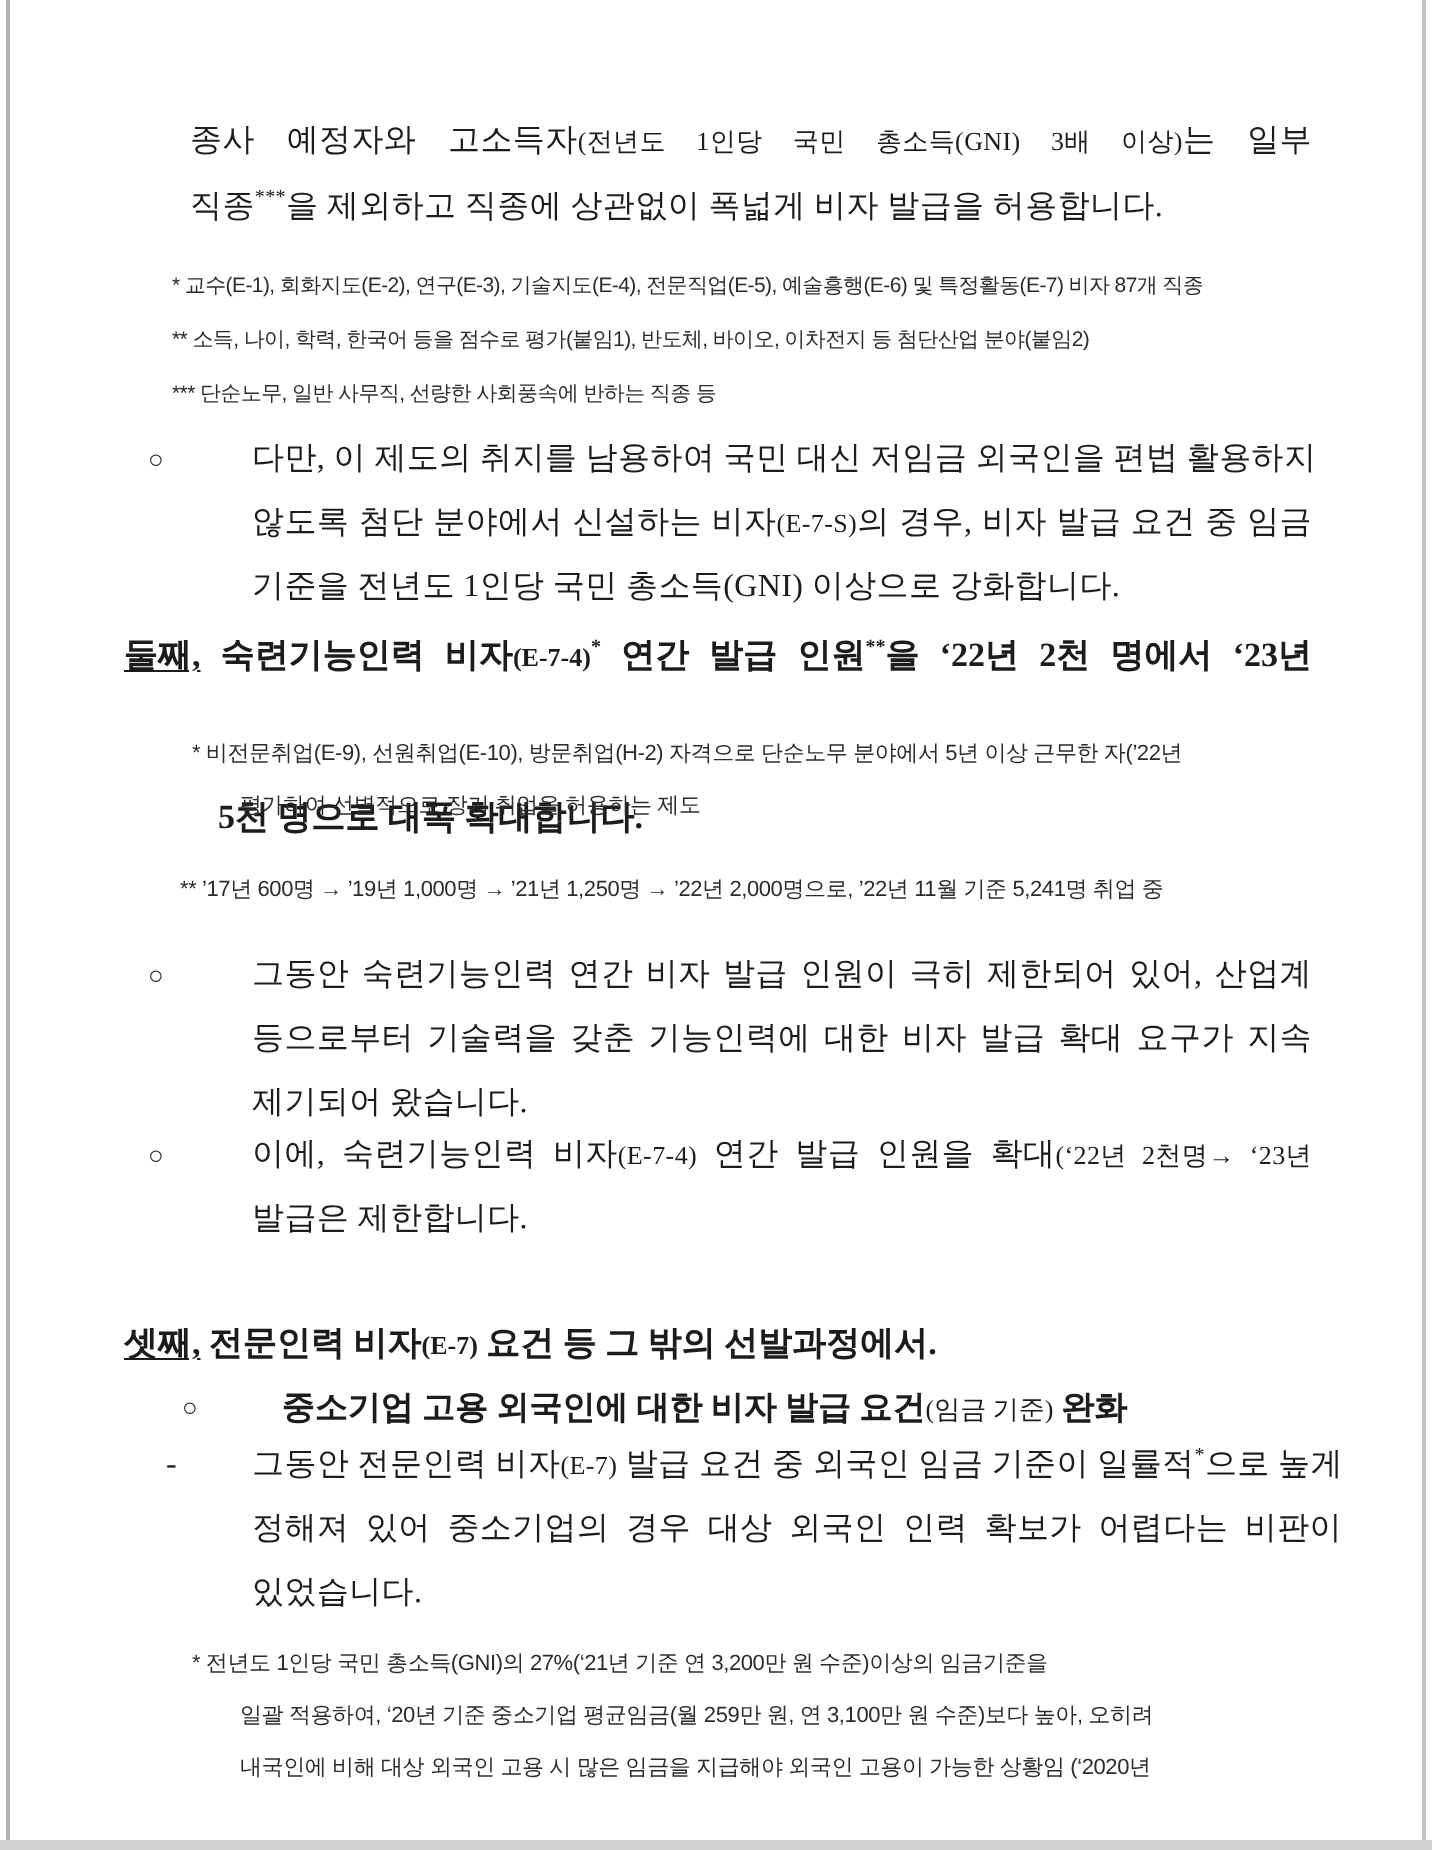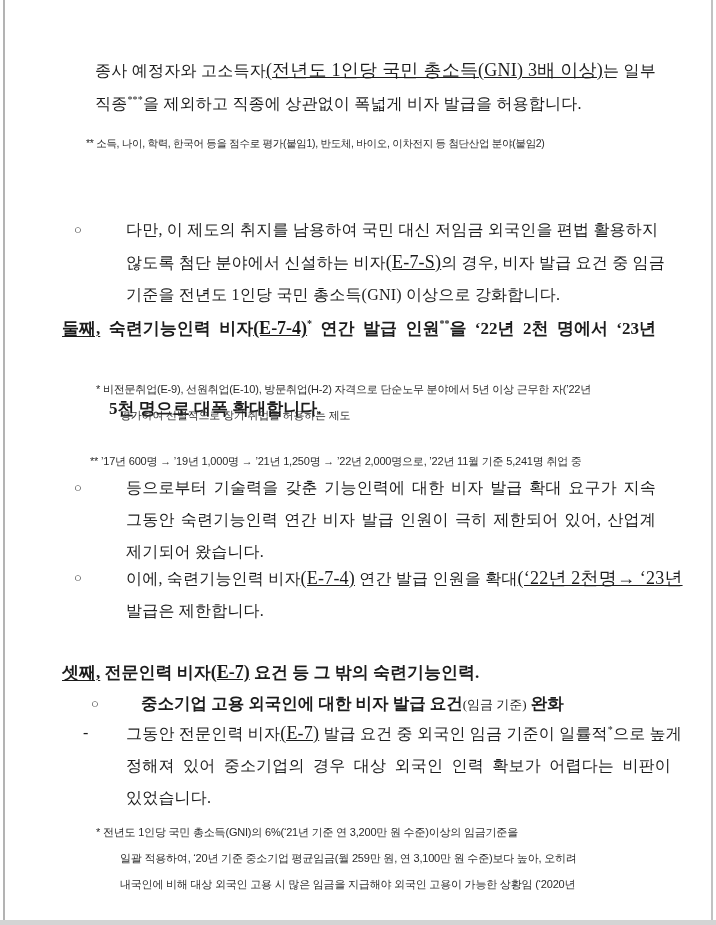--- a/index.html
+++ b/index.html
@@ -10,21 +10,21 @@
     color:#1c1c1c;
   }
   .edge-left{position:absolute;left:3px;top:0;width:2px;height:925px;background:#b3b3b3;}
   .edge-right{position:absolute;left:711px;top:0;width:2px;height:925px;background:#c2c2c2;}
   .edge-bottom{position:absolute;left:0;top:920px;width:716px;height:5px;background:#d4d4d4;}
   .blk{position:absolute;}
   .body{font-size:16px;line-height:32px;letter-spacing:0.2px;}
   .lh33{line-height:33px;}
   .j{text-align:justify;text-align-last:justify;white-space:nowrap;}
   .l{text-align:right;text-align-last:left;white-space:nowrap;}
-  .sm{font-size:18px;text-decoration:underline;}
+  .sm{font-size:13px;}
   .smn{font-size:13px;font-weight:normal;}
   .sup{font-size:10px;vertical-align:super;line-height:0;}
   .fn{font-family:"Liberation Sans","DejaVu Sans",sans-serif;color:#2b2b2b;}
   .fn1{font-size:10.5px;line-height:27px;letter-spacing:-0.3px;white-space:nowrap;}
   .fn2{font-size:11px;line-height:26px;letter-spacing:-0.2px;white-space:nowrap;}
   .cont{padding-left:24px;}
   .hd{font-weight:bold;font-size:17px;line-height:32px;}
   .u{text-decoration:underline;text-underline-offset:2px;}
   .row{display:flex;}
   .bullet{flex:0 0 23px;font-size:13px;}
@@ -40,78 +40,80 @@
 <div class="edge-left"></div>
 <div class="edge-right"></div>
 <div class="edge-bottom"></div>
 
 <div class="blk body lh33" style="top:54px;left:95px;width:561px;">
   <div class="j"><span>종사 예정자와 고소득자</span><span class="sm">(전년도 1인당 국민 총소득(GNI) 3배 이상)</span><span>는 일부</span></div>
   <div class="l"><span>직종</span><span class="sup">***</span><span>을 제외하고 직종에 상관없이 폭넓게 비자 발급을 허용합니다.</span></div>
 </div>
 
 <div class="blk fn fn1" style="top:130px;left:86px;width:600px;">
+  <div>* 교수(E-1), 회화지도(E-2), 연구(E-3), 기술지도(E-4), 전문직업(E-5), 예술흥행(E-6) 및 특정활동(E-7) 비자 87개 직종</div>
   <div>** 소득, 나이, 학력, 한국어 등을 점수로 평가(붙임1), 반도체, 바이오, 이차전지 등 첨단산업 분야(붙임2)</div>
+  <div>*** 단순노무, 일반 사무직, 선량한 사회풍속에 반하는 직종 등</div>
 </div>
 
 <div class="blk body row" style="top:214px;left:74px;width:582px;">
   <span class="bullet">○</span>
   <div class="ptext">
     <div class="j"><span>다만, 이 제도의 취지를 남용하여 국민 대신 저임금 외국인을 편법 활용하지</span></div>
     <div class="j"><span>않도록 첨단 분야에서 신설하는 비자</span><span class="sm">(E-7-S)</span><span>의 경우, 비자 발급 요건 중 임금</span></div>
     <div class="l"><span>기준을 전년도 1인당 국민 총소득(GNI) 이상으로 강화합니다.</span></div>
   </div>
 </div>
 
 <div class="blk hd" style="top:312px;left:62px;width:594px;">
   <div class="j"><span class="u">둘째,</span><span> 숙련기능인력 비자</span><span class="sm">(E-7-4)</span><span class="sup">*</span><span> 연간 발급 인원</span><span class="sup">**</span><span>을 ‘22년 2천 명에서 ‘23년</span></div>
   <div class="l ind2"><span>5천 명으로 대폭 확대합니다.</span></div>
 </div>
 
-<div class="blk fn fn2" style="top:376px;left:96px;width:562px;">
+<div class="blk fn fn2" style="top:364px;left:96px;width:562px;">
   <div>* 비전문취업(E-9), 선원취업(E-10), 방문취업(H-2) 자격으로 단순노무 분야에서 5년 이상 근무한 자(’22년</div>
   <div class="cont">평가하여 선별적으로 장기 취업을 허용하는 제도</div>
 </div>
 
-<div class="blk fn fn2" style="top:448px;left:90px;width:600px;">
+<div class="blk fn fn2" style="top:432px;left:90px;width:600px;">
   <div>** ’17년 600명 → ’19년 1,000명 → ’21년 1,250명 → ’22년 2,000명으로, ’22년 11월 기준 5,241명 취업 중</div>
 </div>
 
 <div class="blk body row" style="top:472px;left:74px;width:582px;">
   <span class="bullet">○</span>
   <div class="ptext">
+    <div class="j"><span>그동안 숙련기능인력 연간 비자 발급 인원이 극히 제한되어 있어, 산업계</span></div>
     <div class="j"><span>등으로부터 기술력을 갖춘 기능인력에 대한 비자 발급 확대 요구가 지속</span></div>
-    <div class="j"><span>그동안 숙련기능인력 연간 비자 발급 인원이 극히 제한되어 있어, 산업계</span></div>
     <div class="l"><span>제기되어 왔습니다.</span></div>
   </div>
 </div>
 
 <div class="blk body row" style="top:562px;left:74px;width:582px;">
   <span class="bullet">○</span>
   <div class="ptext">
     <div class="j"><span>이에, 숙련기능인력 비자</span><span class="sm">(E-7-4)</span><span> 연간 발급 인원을 확대</span><span class="sm">(‘22년 2천명→ ‘23년</span></div>
     <div class="l"><span>발급은 제한합니다.</span></div>
   </div>
 </div>
 
 <div class="blk hd" style="top:660px;left:62px;width:600px;line-height:24px;">
-  <div class="l"><span class="u">셋째,</span><span> 전문인력 비자</span><span class="sm">(E-7)</span><span> 요건 등 그 밖의 숙련기능인력.</span></div>
+  <div class="l"><span class="u">셋째,</span><span> 전문인력 비자</span><span class="sm">(E-7)</span><span> 요건 등 그 밖의 선발과정에서.</span></div>
 </div>
 
 <div class="blk b10 row" style="top:692px;left:91px;width:580px;">
   <span class="bullet10">○</span>
   <div class="ptext l"><span>중소기업 고용 외국인에 대한 비자 발급 요건</span><span class="smn">(임금 기준)</span><span> 완화</span></div>
 </div>
 
 <div class="blk body row" style="top:717px;left:83px;width:588px;">
   <span class="dashcol">-</span>
   <div class="ptext">
     <div class="j"><span>그동안 전문인력 비자</span><span class="sm">(E-7)</span><span> 발급 요건 중 외국인 임금 기준이 일률적</span><span class="sup">*</span><span>으로 높게</span></div>
     <div class="j"><span>정해져 있어 중소기업의 경우 대상 외국인 인력 확보가 어렵다는 비판이</span></div>
     <div class="l"><span>있었습니다.</span></div>
   </div>
 </div>
 
 <div class="blk fn fn2" style="top:819px;left:96px;width:560px;">
-  <div>* 전년도 1인당 국민 총소득(GNI)의 6%(‘21년 기준 연 3,200만 원 수준)이상의 임금기준을</div>
+  <div>* 전년도 1인당 국민 총소득(GNI)의 27%(‘21년 기준 연 3,200만 원 수준)이상의 임금기준을</div>
   <div class="cont">일괄 적용하여, ‘20년 기준 중소기업 평균임금(월 259만 원, 연 3,100만 원 수준)보다 높아, 오히려</div>
   <div class="cont">내국인에 비해 대상 외국인 고용 시 많은 임금을 지급해야 외국인 고용이 가능한 상황임 (‘2020년</div>
 </div>
 
 </body></html>

